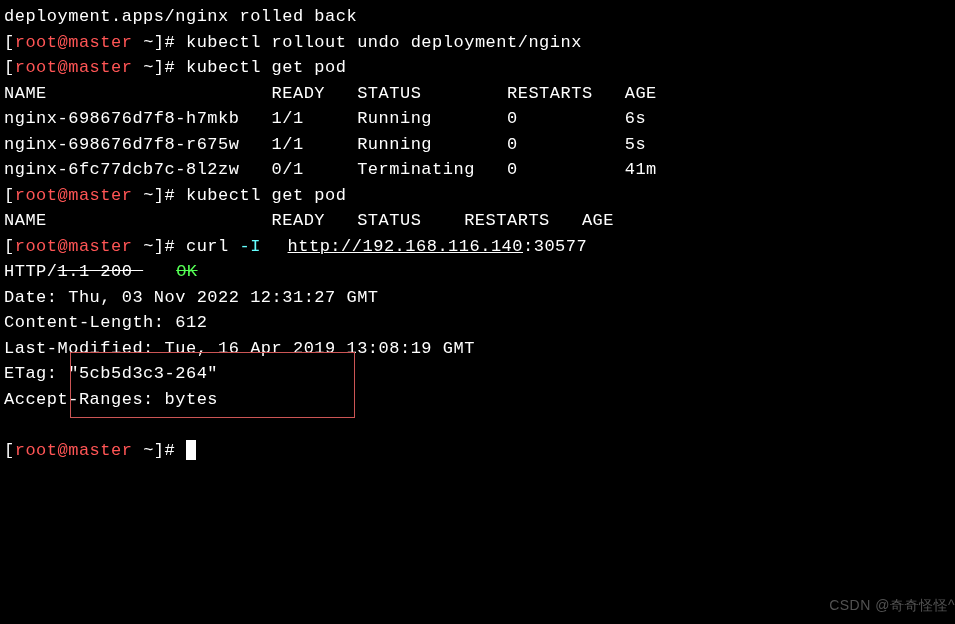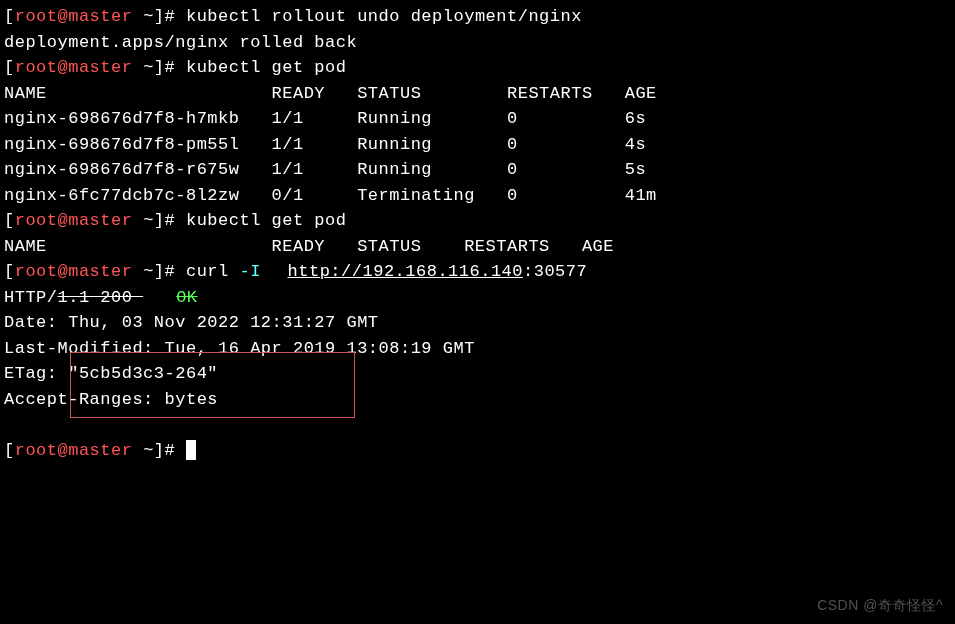--- a/index.html
+++ b/index.html
@@ -36,44 +36,44 @@
       vertical-align: text-bottom;
     }
     .highlight-box {
       position: absolute;
       border: 1px solid #cc5555;
       pointer-events: none;
     }
     .watermark {
       position: absolute;
       bottom: 8px;
-      right: 12px;
+      right: 0;
       color: #888;
       font-size: 14px;
       font-family: sans-serif;
       opacity: 0.6;
     }
   </style>
 </head>
 <body>
 
 <div>
+<div class="line">deployment.apps/nginx rolled back</div>
 <div class="line"><span>[</span><span class="red">root@master</span><span> </span><span>~</span><span>]# </span><span>kubectl rollout undo deployment/nginx</span></div>
-<div class="line">deployment.apps/nginx rolled back</div>
 <div class="line"><span>[</span><span class="red">root@master</span><span> </span><span>~</span><span>]# </span><span>kubectl get pod</span></div>
 <div class="line">NAME                     READY   STATUS        RESTARTS   AGE</div>
 <div class="line">nginx-698676d7f8-h7mkb   1/1     Running       0          6s</div>
-<div class="line">nginx-698676d7f8-pm55l   1/1     Running       0          4s</div>
 <div class="line">nginx-698676d7f8-r675w   1/1     Running       0          5s</div>
 <div class="line">nginx-6fc77dcb7c-8l2zw   0/1     Terminating   0          41m</div>
 <div class="line"><span>[</span><span class="red">root@master</span><span> </span><span>~</span><span>]# </span><span>kubectl get pod</span></div>
 <div class="line">NAME                     READY   STATUS    RESTARTS   AGE</div>
 <div class="line"><span>[</span><span class="red">root@master</span><span> </span><span>~</span><span>]# </span><span>curl </span><span class="cyan">-I</span><span> </span><span class="link">http://192.168.116.140</span><span>:30577</span></div>
 <div class="line"><span>HTTP/</span><span class="st">1.1 200 </span><span class="green st">OK</span></div>
 <div class="line">Date: Thu, 03 Nov 2022 12:31:27 GMT</div>
+<div class="line">Content-Length: 612</div>
 <div class="line">Last-Modified: Tue, 16 Apr 2019 13:08:19 GMT</div>
 <div class="line">ETag: "5cb5d3c3-264"</div>
 <div class="line">Accept-Ranges: bytes</div>
 <div class="line"> </div>
 <div class="line"><span>[</span><span class="red">root@master</span><span> </span><span>~</span><span>]# </span><span class="cursor"></span></div>
 </div>
 
 <div class="highlight-box" style="left:70px; top:352px; width:285px; height:66px;"></div>
 
 <div class="watermark">CSDN @奇奇怪怪^</div>

